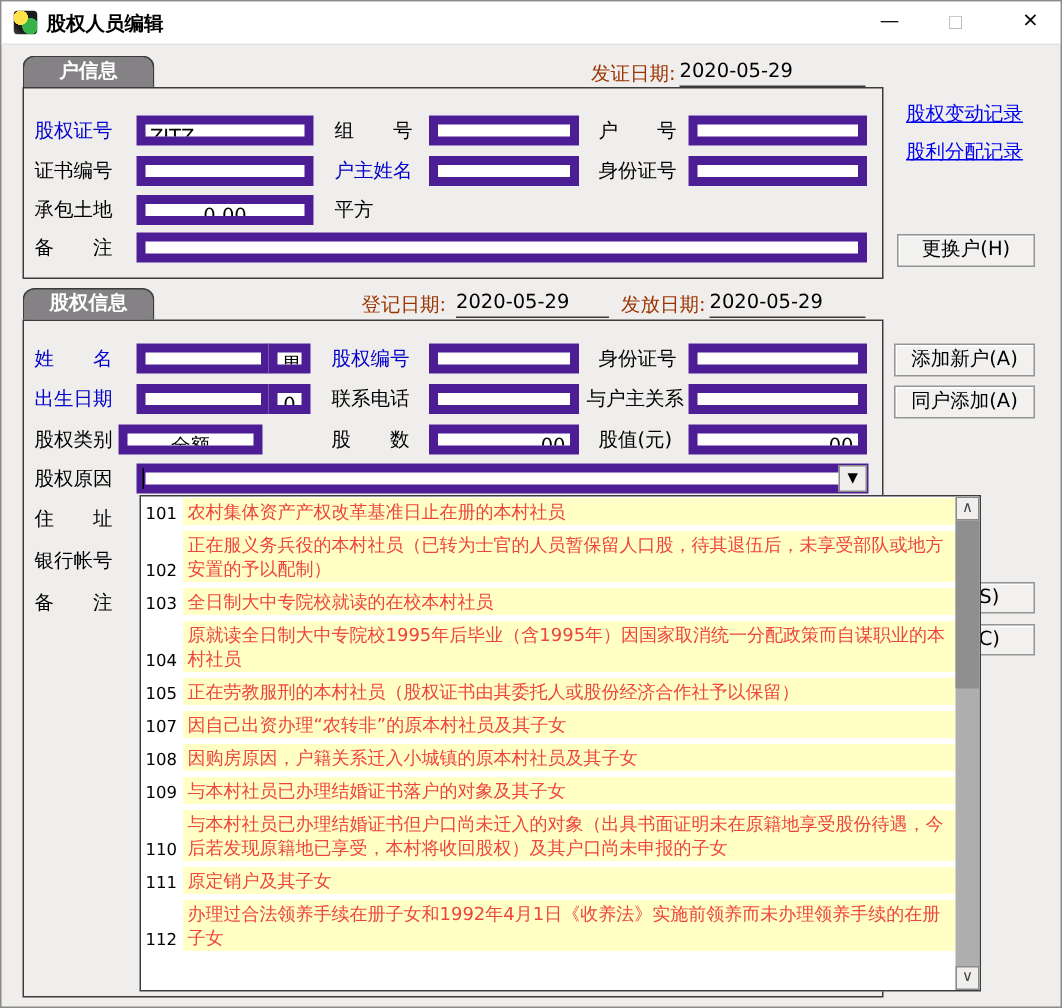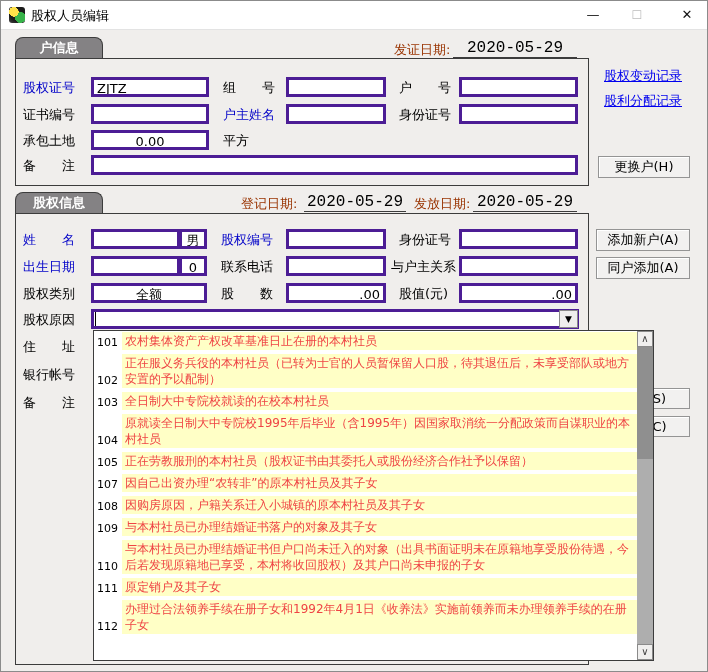--- a/index.html
+++ b/index.html
@@ -10,38 +10,38 @@
     font-size:13px;color:#000;overflow:hidden;
   }
   
   .titlebar{position:absolute;left:0;top:0;right:0;height:28px;background:#ffffff;border-bottom:1px solid #e3e3e3;}
   .appicon{position:absolute;left:8px;top:6px;width:16px;height:16px;border-radius:3px;
     background:
       radial-gradient(circle at 30% 30%, #ffe24a 0 30%, transparent 31%),
       radial-gradient(circle at 70% 65%, #37b34a 0 35%, transparent 36%),
       radial-gradient(circle at 55% 40%, #1b1b1b 0 60%, #4a4a4a 100%);
   }
-  .wtitle{position:absolute;left:30px;top:6px;font-size:13px;color:#000;}
+  .wtitle{position:absolute;left:30px;top:6px;font-size:13px;color:#000;font-weight:bold;}
   .winbtn{position:absolute;top:0;width:44px;height:28px;text-align:center;line-height:28px;font-size:13px;color:#111;}
   .winbtn.max{color:#bdbdbd;font-size:12px;}
   
   .lbl{position:absolute;white-space:pre;line-height:16px;}
   .blue{color:#0000c8;}
   .maroon{color:#993300;}
-  .inp{position:absolute;background:#fff;border:3px solid #4c1d95;box-sizing:border-box;
+  .inp{position:absolute;background:#fff;border:6px solid #4c1d95;box-sizing:border-box;
        height:20px;line-height:18px;font-size:13px;padding:0 3px;overflow:hidden;white-space:pre;}
   .ctr{text-align:center;} .rgt{text-align:right;}
   .btn{position:absolute;background:#f2f1f0;border:1px solid #949494;box-sizing:border-box;
        text-align:center;font-size:13px;color:#000;box-shadow:inset 1px 1px 0 #ffffff;}
   .link{position:absolute;color:#0000ee;text-decoration:underline;font-size:13px;cursor:pointer;}
   .tab{position:absolute;width:88px;height:21px;background:#848284;color:#fff;font-weight:bold;
        border:1px solid #3c3c3c;border-bottom:none;border-radius:8px 8px 0 0;box-sizing:border-box;
        text-align:center;line-height:19px;font-size:13px;}
   .grp{position:absolute;border:1px solid #3c3c3c;box-sizing:border-box;}
-  .dateval{position:absolute;border-bottom:1px solid #3c3c3c;text-align:center;font-size:16px;height:17px;line-height:16px;font-family:Liberation Mono, monospace;}
+  .dateval{position:absolute;border-bottom:1px solid #3c3c3c;text-align:left;font-size:13px;height:17px;line-height:16px;}
   
   #reason-list{position:absolute;left:92px;top:329px;width:561px;height:331px;background:#fff;
        border:1px solid #3c3c3c;box-sizing:border-box;overflow:hidden;}
   #reason-rows{position:absolute;left:0;top:1px;right:16px;}
   .dd-row{display:flex;align-items:flex-end;margin-bottom:4px;}
   .dd-num{flex:none;width:24px;font-size:11px;color:#000;padding:0 1px 1px 3px;background:#fff;}
   .dd-text{flex:1;background:#ffffc6;color:#ef4444;font-size:12px;line-height:16px;padding:1px 3px;}
   .sb{position:absolute;top:0;right:0;width:16px;bottom:0;background:#aeaeae;}
   .sb-btn{position:absolute;left:0;width:16px;height:16px;background:#f0efee;border:1px solid #8a8a8a;
        box-sizing:border-box;text-align:center;line-height:13px;font-size:10px;color:#444;}
@@ -112,21 +112,21 @@
 
   <span class="lbl blue" style="left:22px;top:258px;">出生日期</span>
   <div class="inp" style="left:90px;top:255px;width:89px;"></div>
   <div class="inp ctr" style="left:178px;top:255px;width:28px;">0</div>
   <span class="lbl" style="left:220px;top:258px;">联系电话</span>
   <div class="inp" style="left:285px;top:255px;width:100px;"></div>
   <span class="lbl" style="left:390px;top:258px;">与户主关系</span>
   <div class="inp" style="left:458px;top:255px;width:119px;"></div>
 
   <span class="lbl" style="left:22px;top:285px;">股权类别</span>
-  <div class="inp ctr" style="left:90px;top:282px;width:116px;">全额</div>
+  <div class="inp ctr" style="left:78px;top:282px;width:96px;">全额</div>
   <span class="lbl" style="left:220px;top:285px;">股　　数</span>
   <div class="inp rgt" style="left:285px;top:282px;width:100px;">.00</div>
   <span class="lbl" style="left:398px;top:285px;">股值(元)</span>
   <div class="inp rgt" style="left:458px;top:282px;width:119px;">.00</div>
 
   <span class="lbl" style="left:22px;top:311px;">股权原因</span>
   <div class="inp" style="left:90px;top:308px;width:488px;"></div>
   <div class="caret" style="left:94px;top:311px;"></div>
   <div class="combo-arrow" style="left:558px;top:309px;width:19px;height:18px;">▼</div>
 

